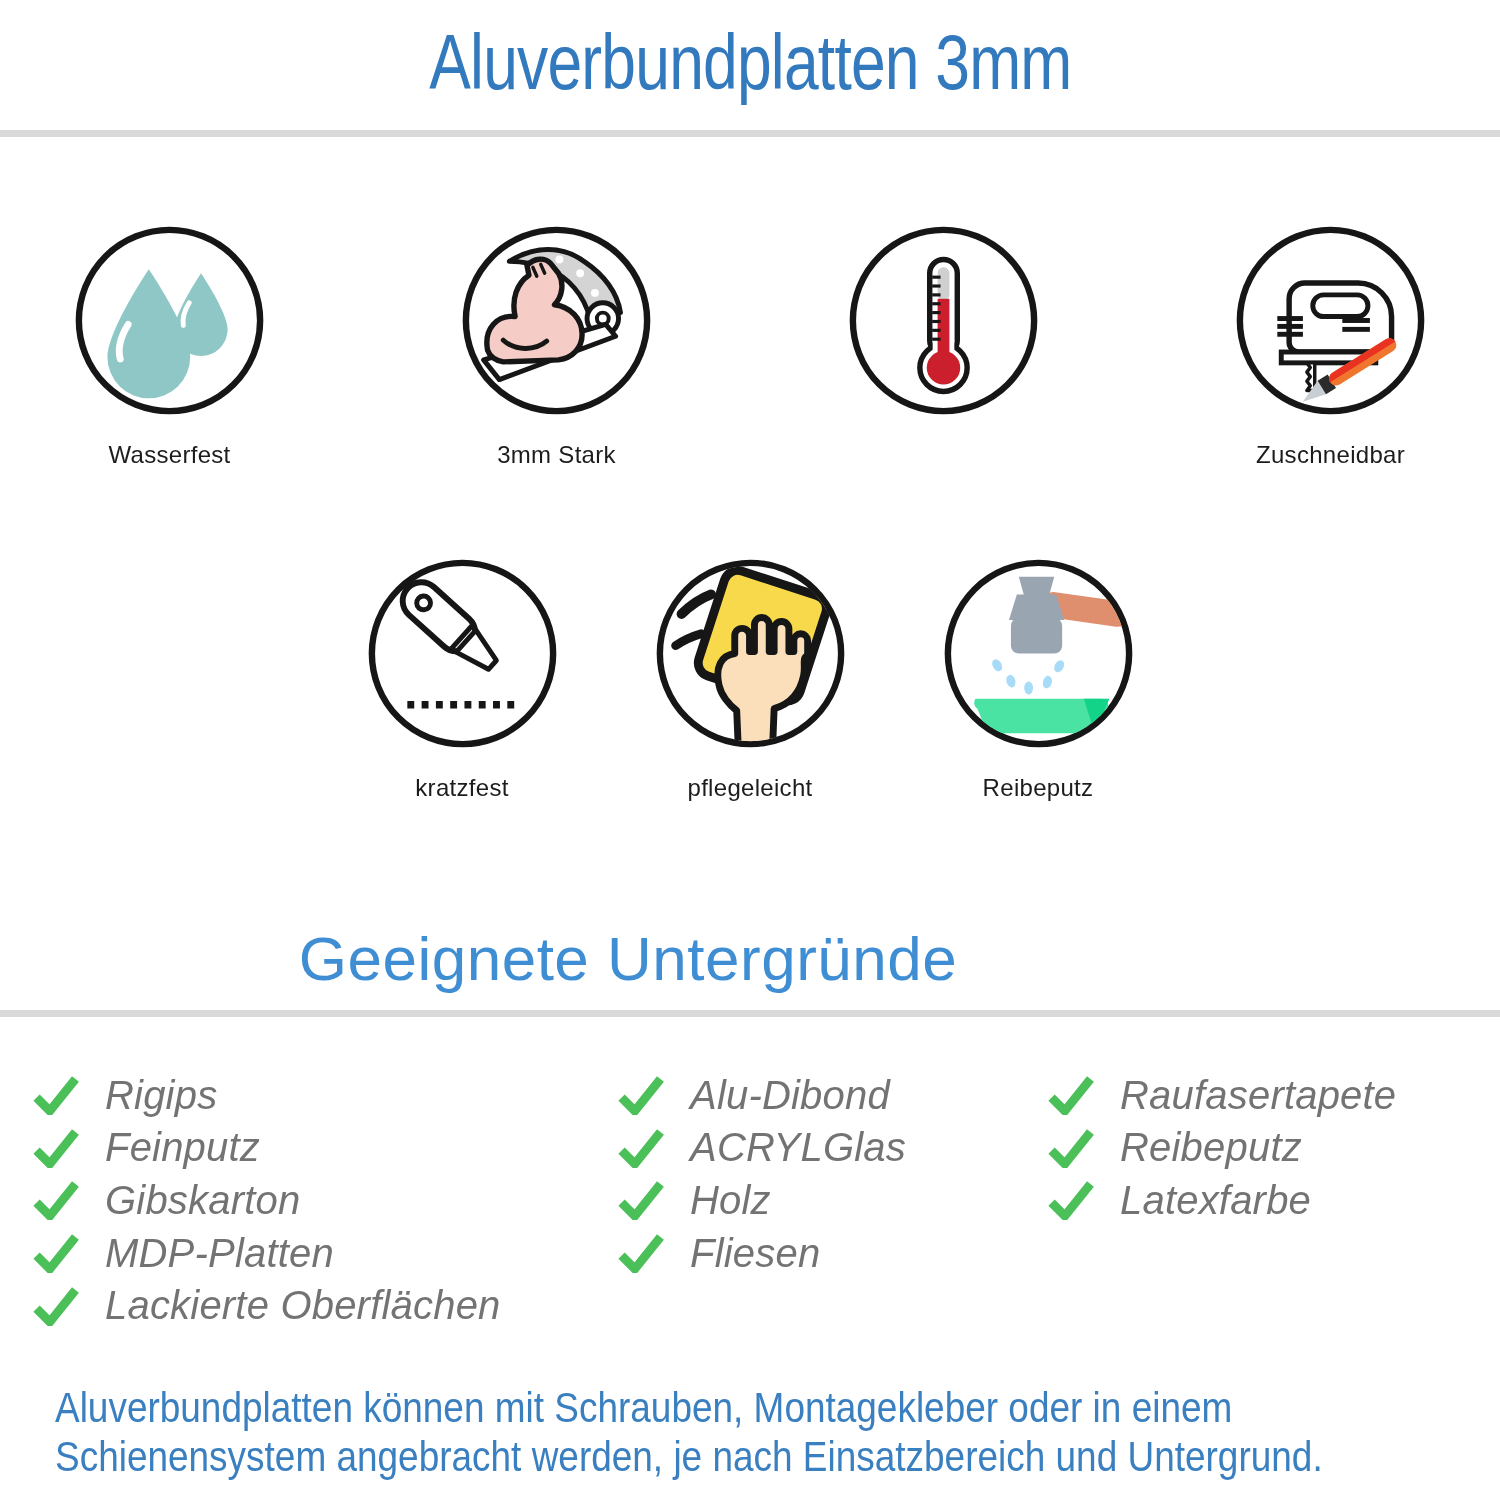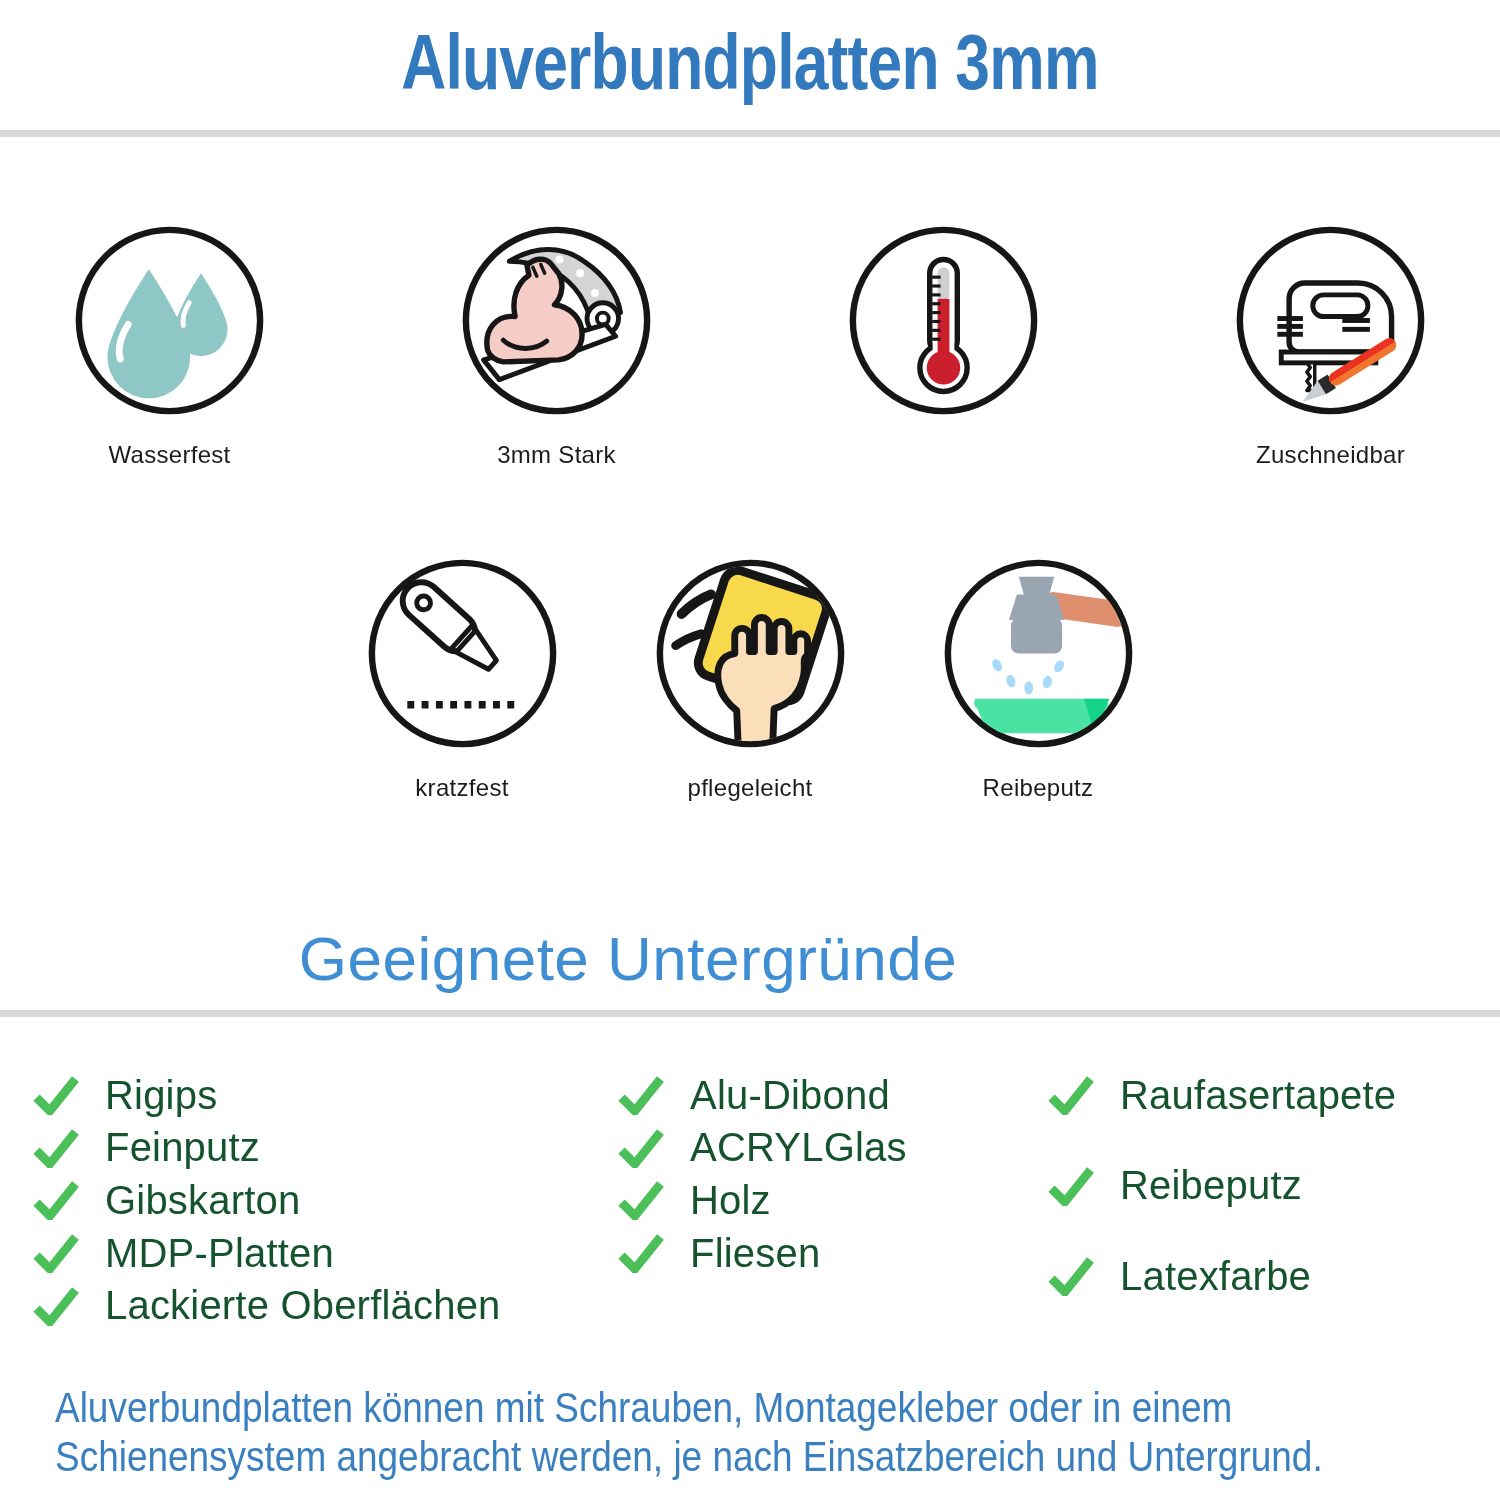--- a/index.html
+++ b/index.html
@@ -2,42 +2,42 @@
 <html><head>
 <meta charset="utf-8">
 <style>
   html,body{margin:0;padding:0;background:#fff;}
   #canvas{
     position:relative;width:1500px;height:1500px;background:#fff;overflow:hidden;
     font-family:"Liberation Sans","DejaVu Sans",sans-serif;color:#1c1c1e;
   }
   
   .title1{position:absolute;top:14px;left:0;width:1500px;text-align:center;
-    font-size:78px;line-height:96px;font-weight:700;color:#3279bd;margin:0;}
+    font-size:78px;line-height:96px;font-weight:400;color:#3279bd;margin:0;}
   .title1 .squeeze{display:inline-block;transform:scaleX(.80);transform-origin:center top;white-space:nowrap;letter-spacing:-1px;}
   .title2{position:absolute;top:918px;left:0;width:1256px;text-align:center;
     font-size:62px;line-height:82px;font-weight:400;color:#3f8ed3;margin:0;letter-spacing:.5px;}
   .divider{position:absolute;left:0;width:1500px;height:7px;background:#d9d9d9;}
   .divider.d1{top:130px;}
   .divider.d2{top:1010px;}
   
   .feature-row{position:absolute;left:0;width:1500px;display:flex;justify-content:center;}
   .feature-row.r1{top:222px;column-gap:187px;}
   .feature-row.r2{top:555px;column-gap:88px;}
   .feature{width:200px;display:flex;flex-direction:column;align-items:center;}
   .feature svg.badge{width:197px;height:197px;display:block;}
   .feature .flabel{margin-top:22px;font-size:24px;color:#1c1c1e;white-space:nowrap;letter-spacing:.3px;}
   
   .col{position:absolute;display:flex;flex-direction:column;}
   .col.c1{left:33px;top:1069px;}
   .col.c2{left:618px;top:1069px;}
-  .col.c3{left:1048px;top:1069px;gap:38px;}
+  .col.c3{left:1048px;top:1069px;}
   .check-row{display:flex;align-items:center;height:52.6px;}
   .check-row svg.check{width:46px;height:40px;margin-right:26px;flex:none;}
-  .check-label{font-size:40px;color:#14532d;white-space:nowrap;letter-spacing:.2px;}
+  .check-label{font-size:40px;color:#737373;white-space:nowrap;letter-spacing:.2px;font-style:italic;}
   
   .footer{position:absolute;left:55px;top:1383px;color:#3a7fc0;font-size:42px;line-height:49px;
     transform:scaleX(.88);transform-origin:left top;}
   .footer div{white-space:nowrap;}
 </style>
 </head>
 <body>
 
 <div id="canvas">
 

